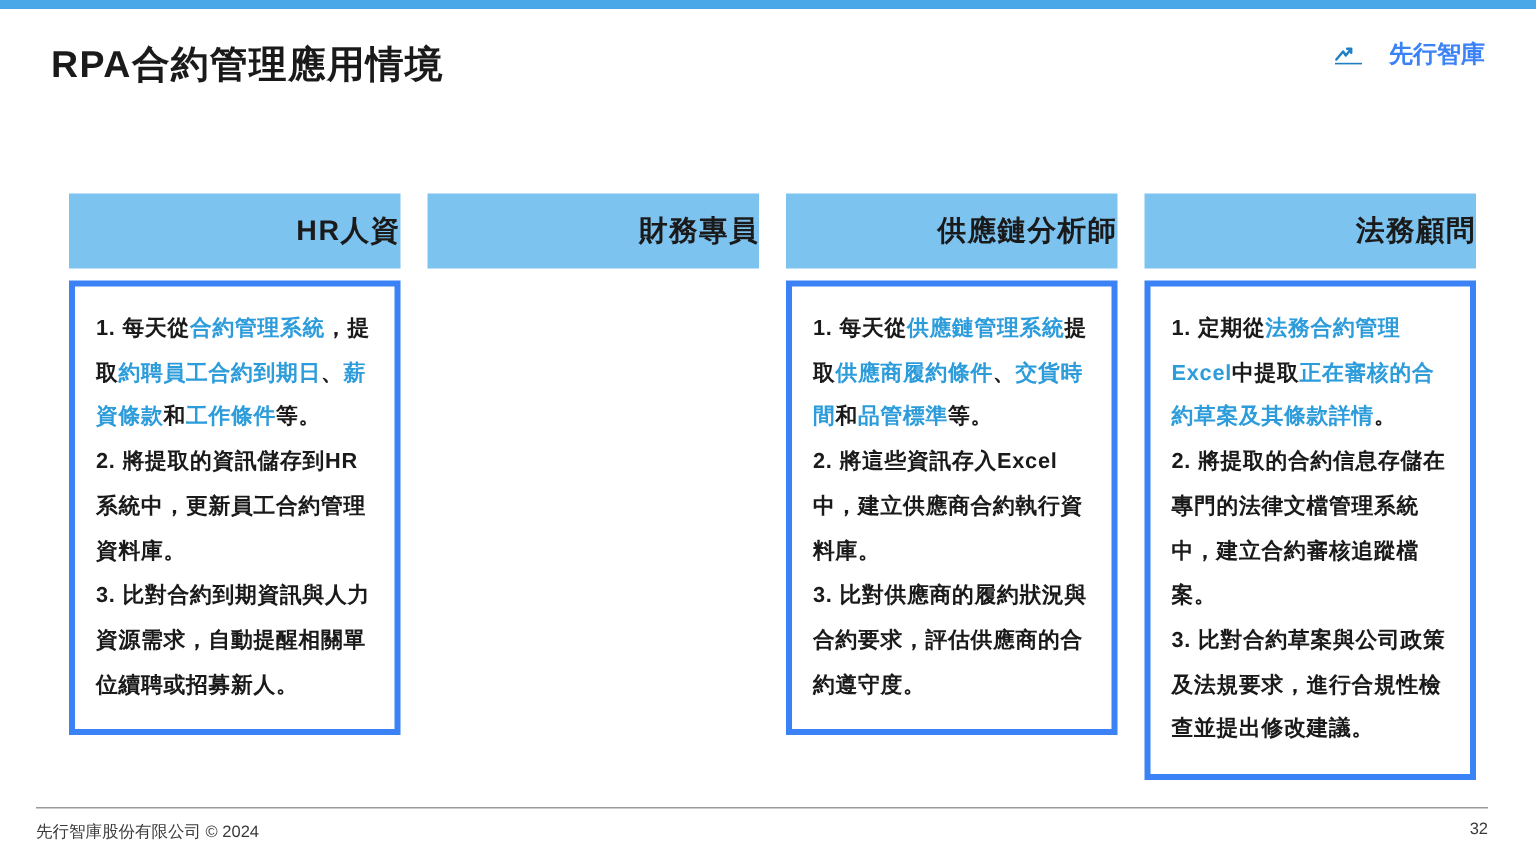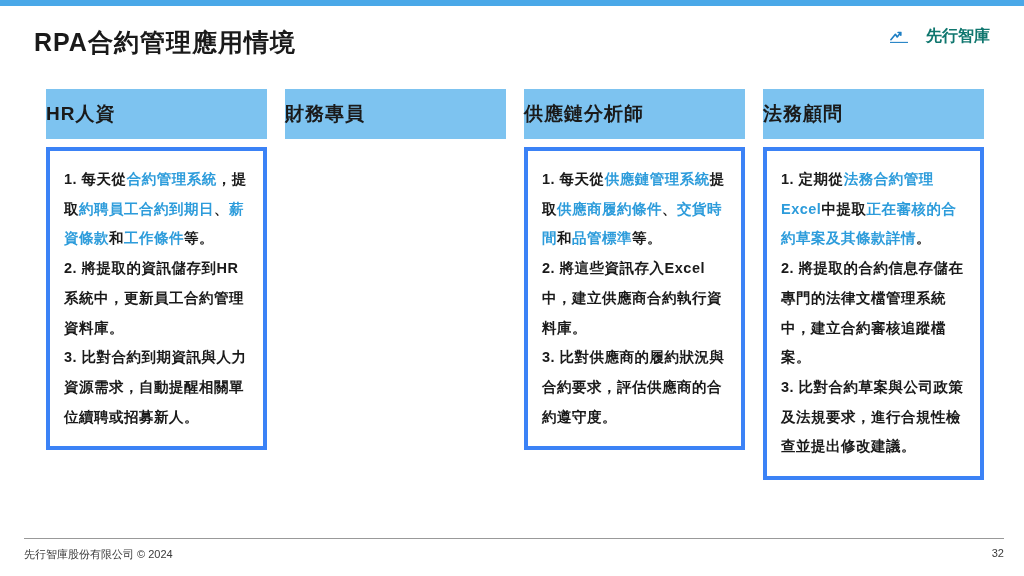--- a/index.html
+++ b/index.html
@@ -27,61 +27,62 @@
       font-weight: 700;
       color: #1a1a1a;
       letter-spacing: 1px;
     }
     .brand {
       display: flex;
       align-items: center;
       gap: 18px;
       font-size: 16px;
       font-weight: 700;
-      color: #0f766e;
+      color: #3b82f6;
     }
     .brand-icon {
       width: 18px;
       height: 14px;
     }
     .grid {
       display: flex;
       gap: 18px;
       padding: 30px 40px 0 46px;
     }
     .col {
       flex: 1;
       display: flex;
       flex-direction: column;
     }
     .col-header {
       background: #7dc3f0;
       color: #1a1a1a;
       font-size: 19px;
       font-weight: 700;
-      text-align: left;
+      text-align: right;
       padding: 12px 0;
       letter-spacing: 1px;
+      margin-top: 40px;
     }
     .col-body {
       border: 4px solid #3b82f6;
       margin-top: 8px;
       padding: 14px 12px 14px 14px;
       font-size: 14.5px;
       line-height: 2.05;
       color: #1a1a1a;
       font-weight: 600;
       letter-spacing: 0.5px;
     }
     .hl { color: #2d9cdb; }
     .footer {
       position: absolute;
       bottom: 14px;
       left: 24px;
-      right: 20px;
+      right: 32px;
       border-top: 1px solid #999;
       padding-top: 8px;
       display: flex;
       justify-content: space-between;
       font-size: 11px;
       color: #3a3a3a;
     }
   </style>
 </head>
 <body>

